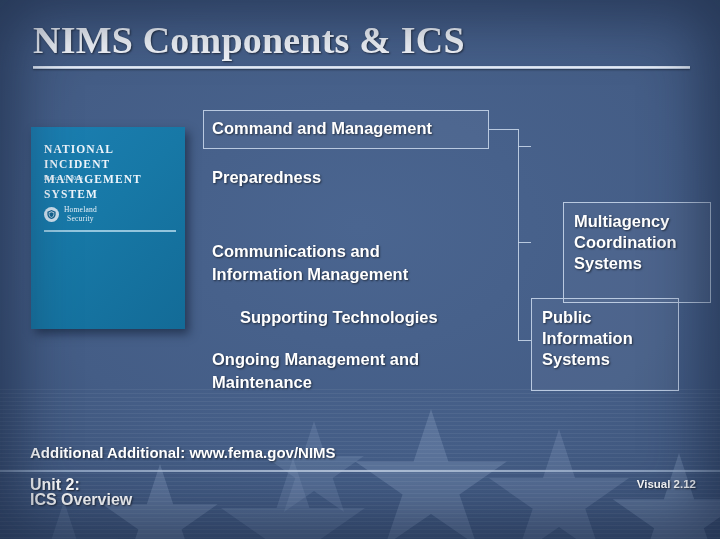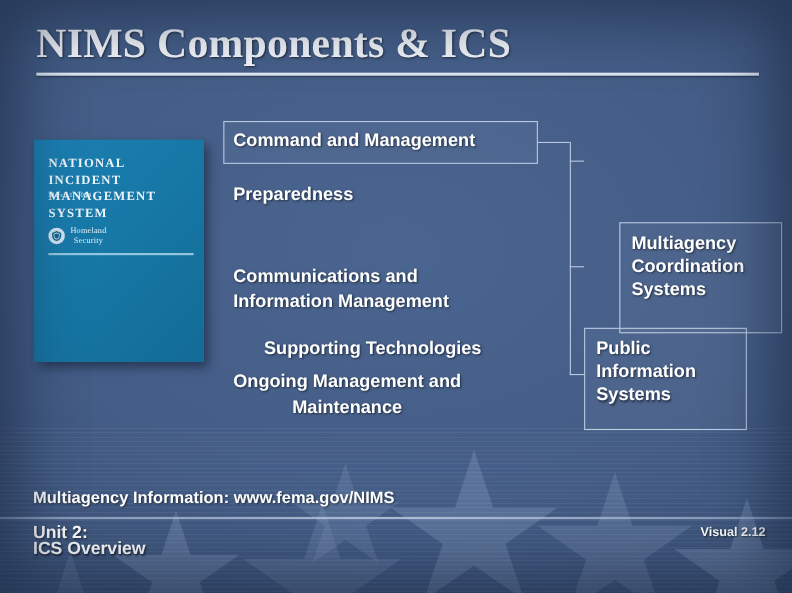--- a/index.html
+++ b/index.html
@@ -191,41 +191,41 @@
     <div id="book-rule"></div>
   </div>
 
   <div id="cm-box"></div>
   <div id="cm-label">Command and Management</div>
 
   <div class="comp" id="c0" style="left:212px;top:167px;">Preparedness</div>
   <div class="comp" id="c2" style="left:212px;top:228px;line-height:23px;margin-top:12px;">Communications and
 Information Management</div>
   <div class="comp" id="c3" style="left:212px;top:307px;margin-left:28px;">Supporting Technologies</div>
-  <div class="comp" id="c4" style="left:212px;top:336px;line-height:23px;text-align:center;">Ongoing Management and
+  <div class="comp" id="c4" style="left:212px;top:348px;line-height:23px;">Ongoing Management and
 Maintenance</div>
 
   <div class="conn" style="left:489px;top:129px;width:29px;height:1px;"></div>
   <div class="conn" style="left:518px;top:129px;width:1px;height:212px;"></div>
   <div class="conn" style="left:518px;top:146px;width:13px;height:1px;"></div>
   <div class="conn" style="left:518px;top:242px;width:13px;height:1px;"></div>
   <div class="conn" style="left:518px;top:340px;width:13px;height:1px;"></div>
 
   <div class="rbox" id="rbox1">
     <div class="rbox-label">Multiagency
 Coordination
 Systems</div>
   </div>
   <div class="rbox" id="rbox2">
     <div class="rbox-label">Public
 Information
 Systems</div>
   </div>
 
-  <div id="addl">Multiagency Information: www.fema.gov/NIMS</div>
+  <div id="addl">Additional Additional: www.fema.gov/NIMS</div>
 
   <div id="footer-rule"></div>
   <div id="footer-left">Unit 2:
 ICS Overview</div>
   <div id="footer-right">Visual 2.12</div>
 
   <div id="vignette"></div>
 </div>
 
 </body></html>

